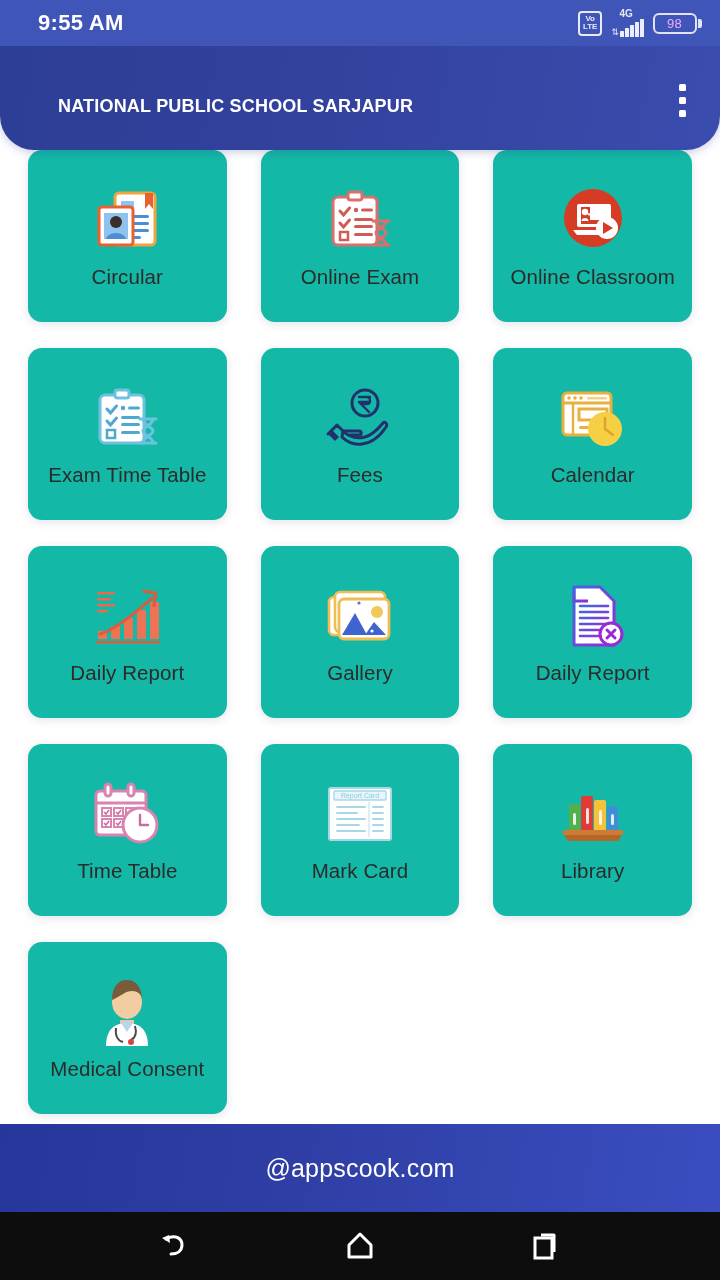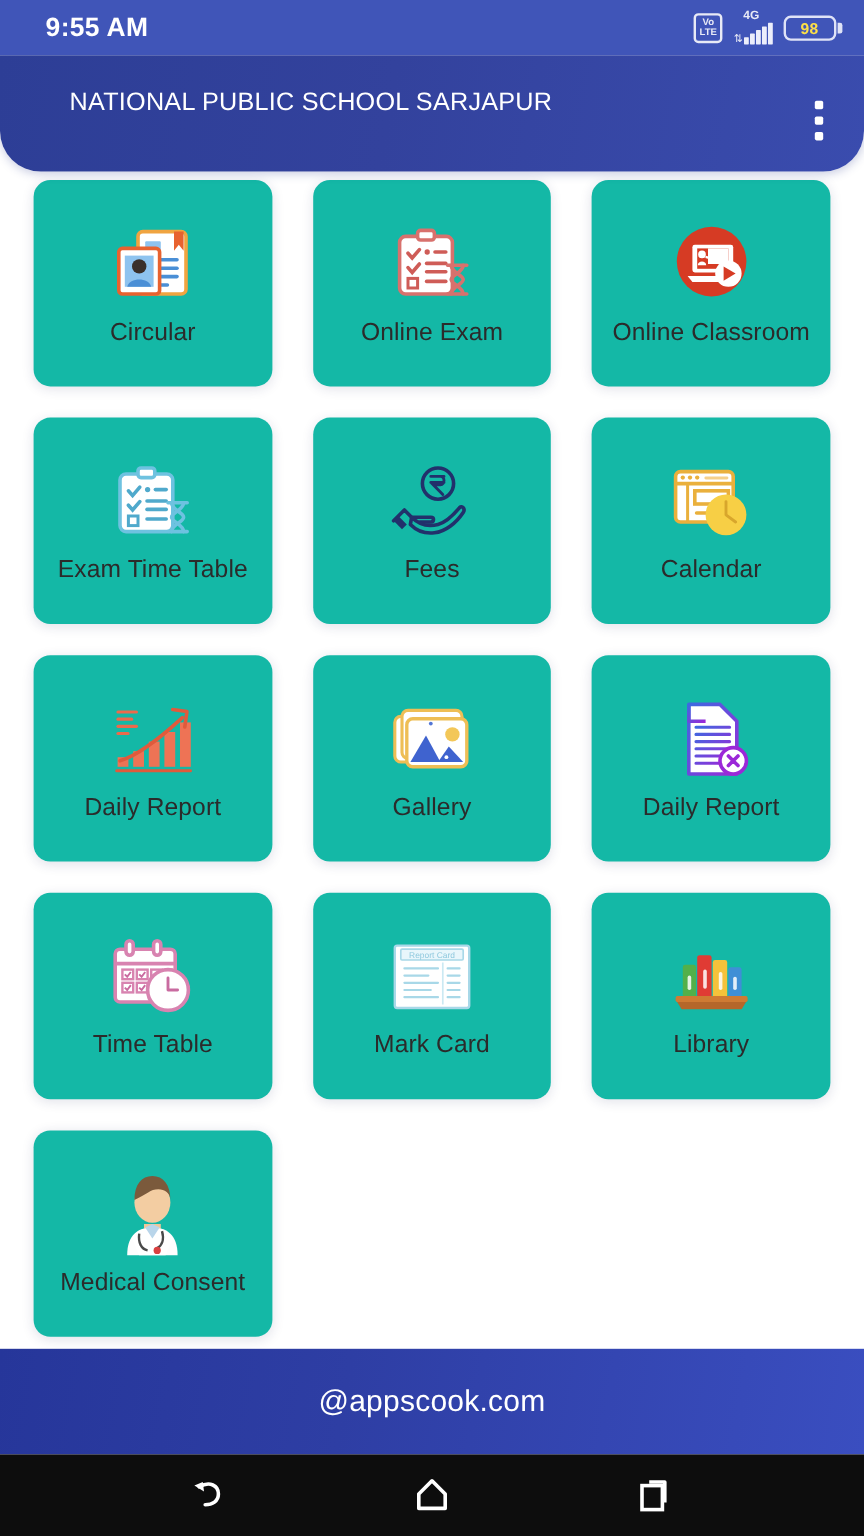--- a/index.html
+++ b/index.html
@@ -34,35 +34,35 @@
   .bars i:nth-child(1){height:6px}
   .bars i:nth-child(2){height:9px}
   .bars i:nth-child(3){height:12px}
   .bars i:nth-child(4){height:15px}
   .bars i:nth-child(5){height:18px}
   .battery{ display:flex; align-items:center; }
   .battshell{
     width:44px; height:21px; border:2px solid #dfe3f7; border-radius:6px;
     display:flex; align-items:center; justify-content:center;
   }
-  .battshell span{ color:#fde047; font-size:13px; font-weight:bold; letter-spacing:.2px;text-align:right;}
+  .battshell span{ color:#f0abfc; font-size:13px; font-weight:normal; letter-spacing:.2px;text-align:right;}
   .battnub{ width:4px; height:9px; background:#dfe3f7; border-radius:0 2px 2px 0; margin-left:1.5px;}
 
   
   .appbar{
     background:linear-gradient(100deg,#2d3e96 0%,#33429d 45%,#3a4cae 100%);
     border-bottom-left-radius:34px; border-bottom-right-radius:34px;
     padding:22px 24px 26px 58px;
     display:flex; align-items:flex-start; justify-content:space-between;
     position:relative; z-index:4;
     box-shadow:0 2px 8px rgba(40,55,140,.25);
   }
   .apptitle{
-    color:#fff; font-size:21px; font-weight:normal;
-    line-height:36px; letter-spacing:.2px; max-width:460px;
+    color:#fff; font-size:18px; font-weight:bold;
+    line-height:36px; letter-spacing:.2px; max-width:460px;margin-top:20px;
   }
   .kebab{ display:flex; flex-direction:column; gap:6px; padding:16px 10px 0 10px; }
   .kebab i{ width:7px; height:7px; background:#fff; border-radius:1.5px; display:block; }
 
   
   .grid{
     position:absolute; top:146px; left:0; right:0; bottom:108px;
     padding:4px 28px 0 28px;
     display:grid; grid-template-columns:repeat(3,1fr);
     column-gap:34px; row-gap:26px;

